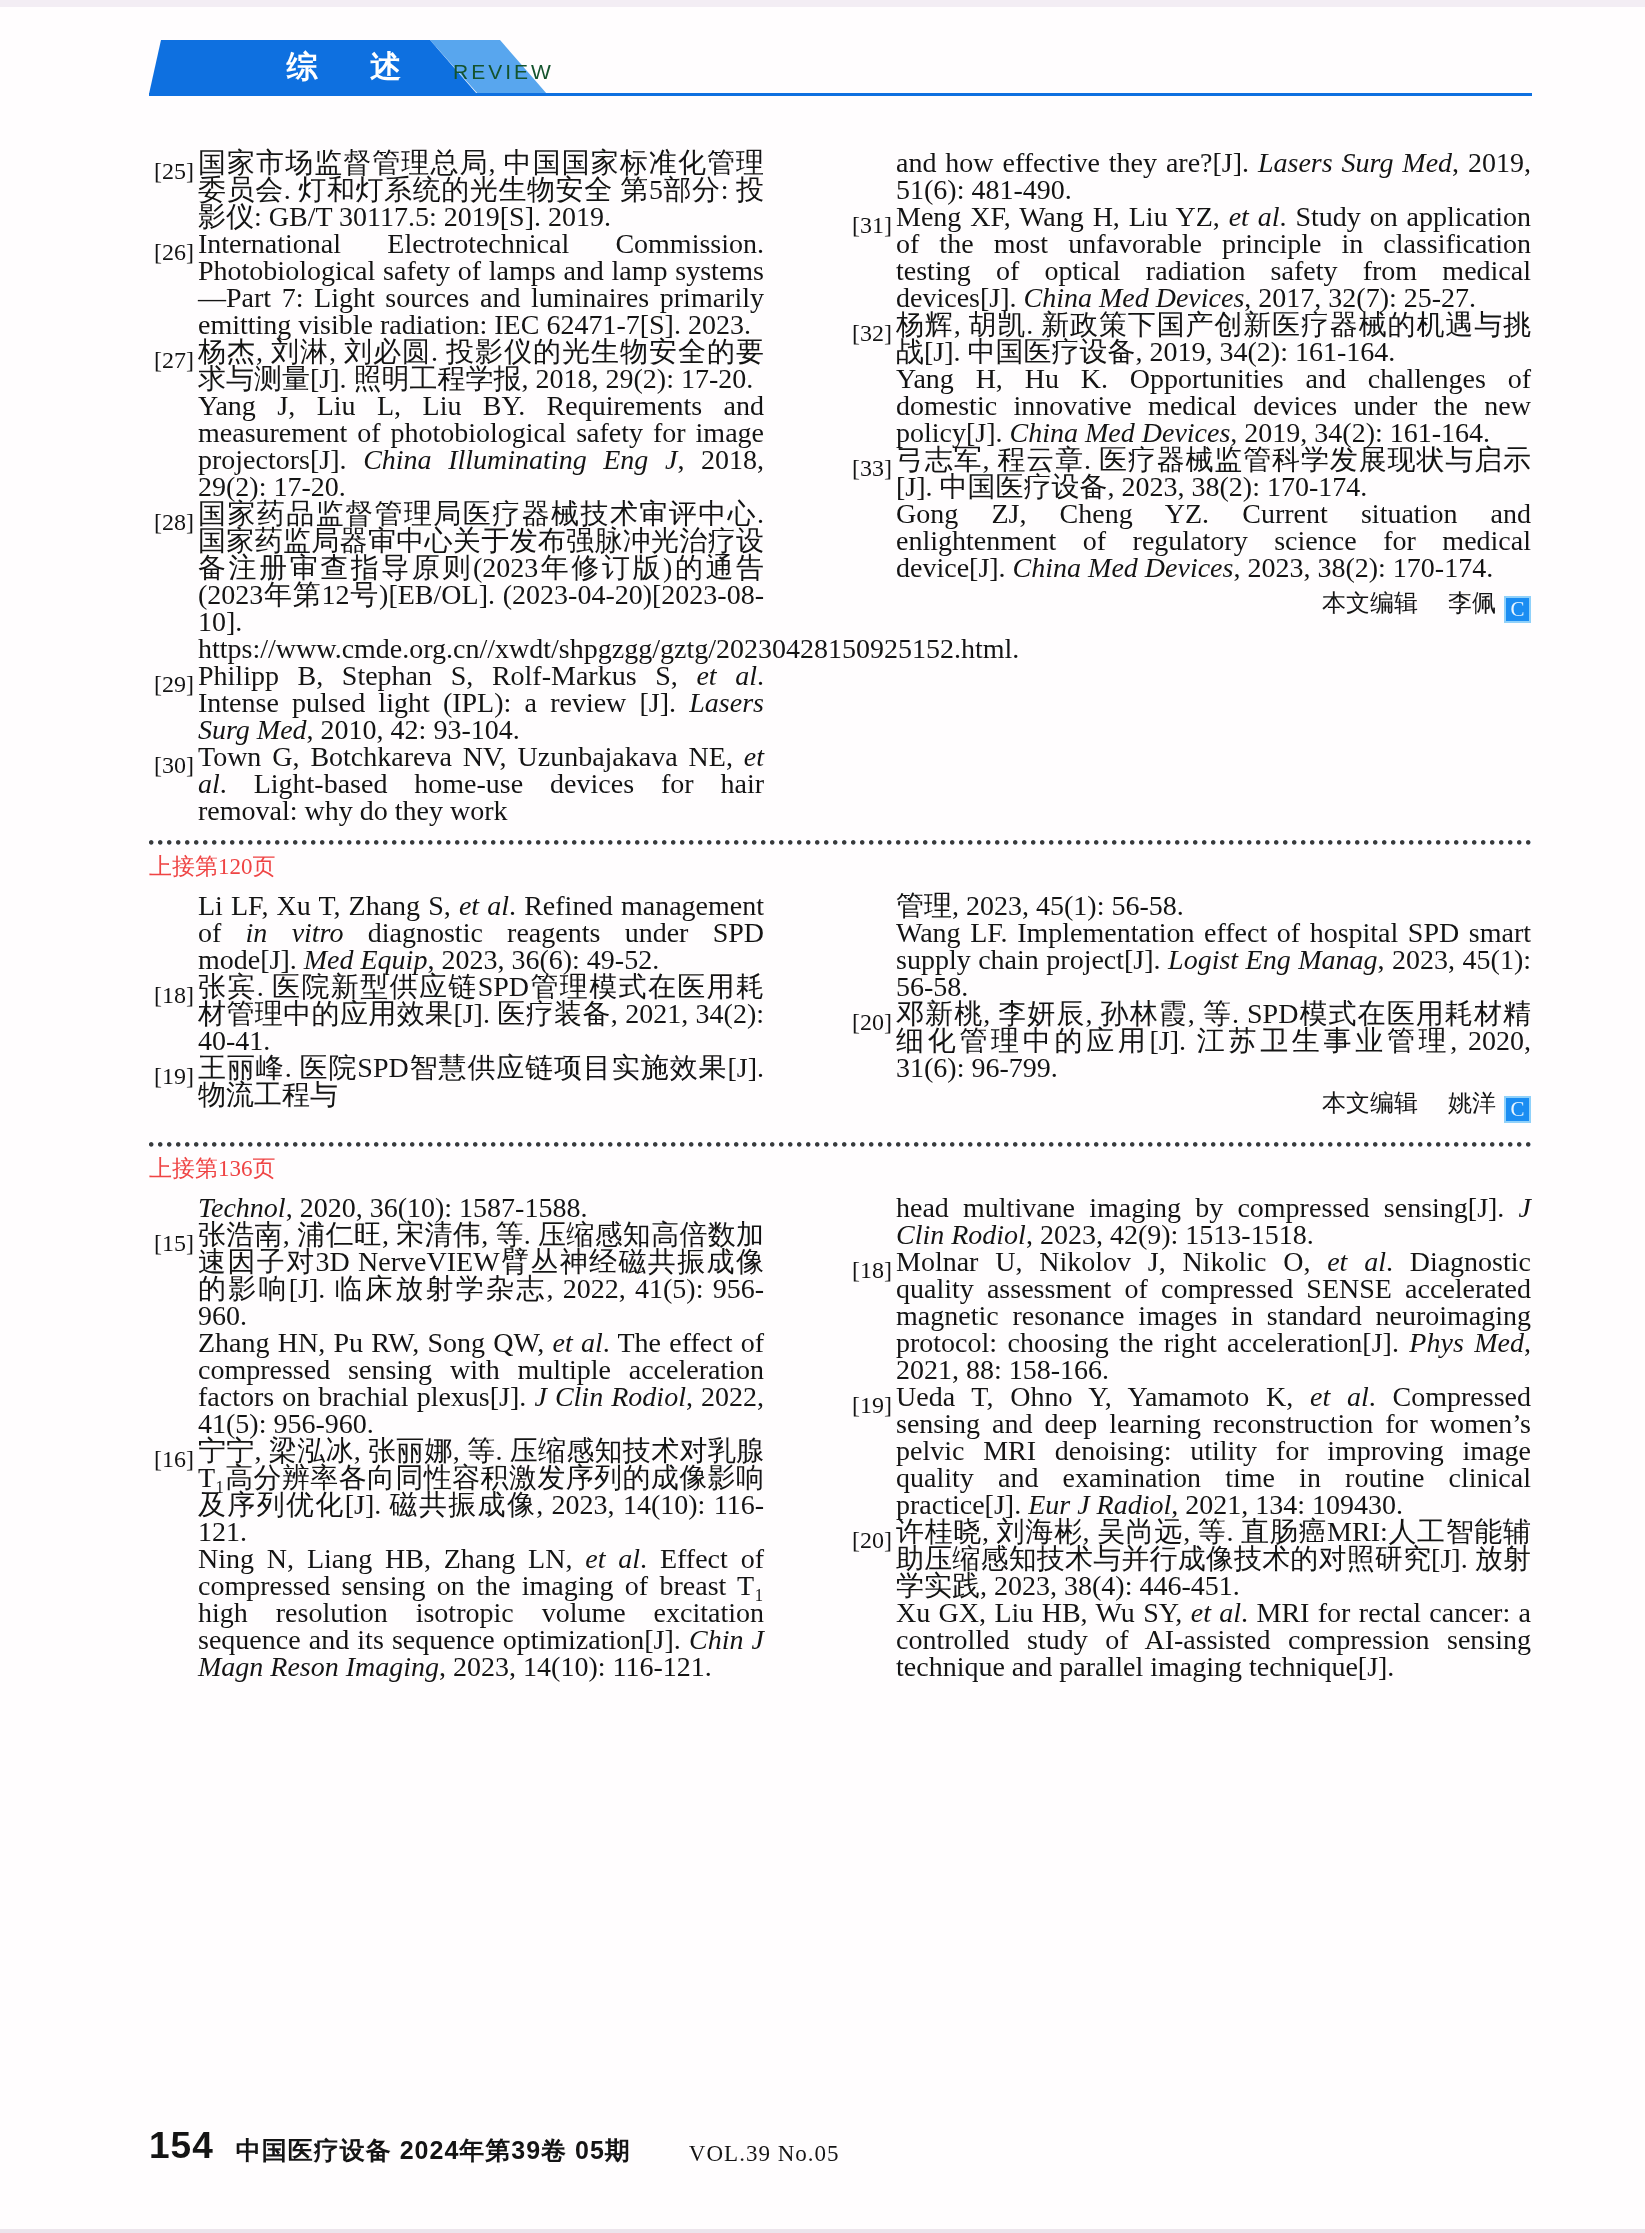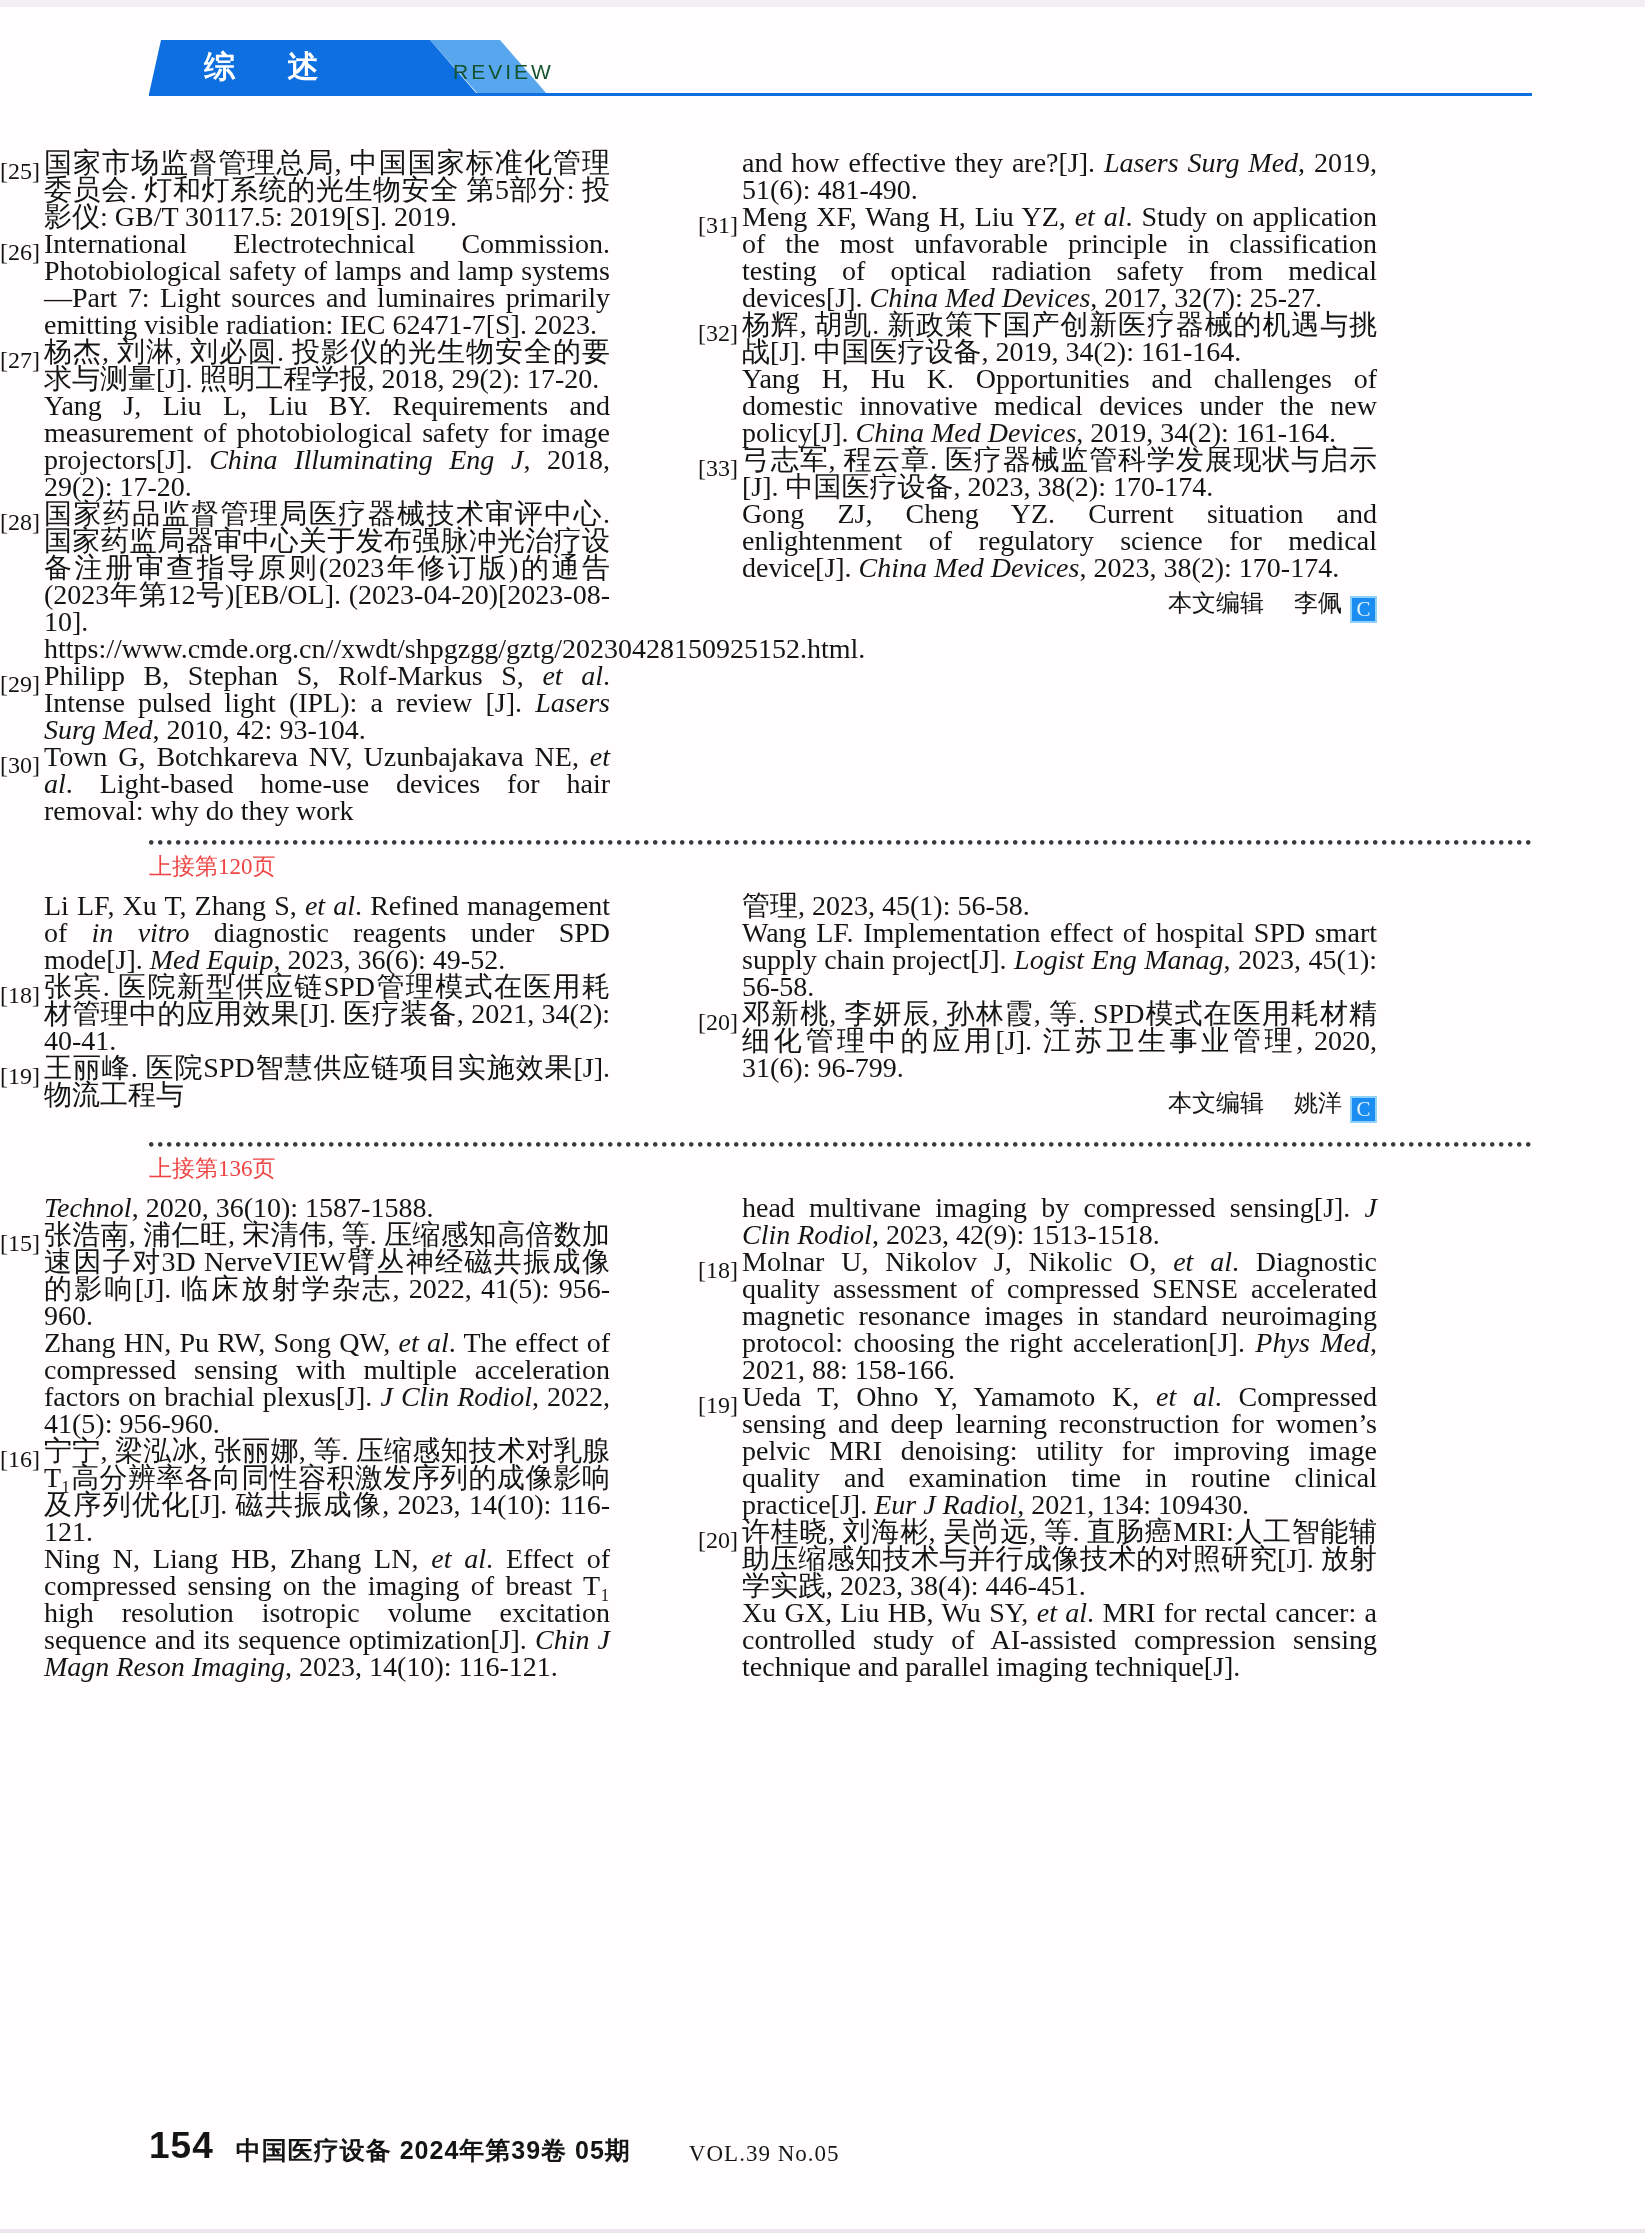--- a/index.html
+++ b/index.html
@@ -7,31 +7,31 @@
         overflow:hidden;color:#141414;font-family:"Liberation Serif","DejaVu Serif",serif;}
   .page-edge-top{position:absolute;top:0;left:0;right:0;height:7px;background:#f3edf4;}
   .page-edge-bottom{position:absolute;bottom:0;left:0;right:0;height:5px;background:#ece5ec;}
 
   
   .banner{position:absolute;top:40px;left:149px;width:418px;height:54px;}
   .banner-tail{position:absolute;left:281px;top:0;width:121px;height:54px;background:#58a6ee;
                clip-path:polygon(0 0,70px 0,117px 100%,48px 100%);}
   .banner-main{position:absolute;left:0;top:0;width:330px;height:54px;background:#0e70e0;
                clip-path:polygon(12px 0,281px 0,328px 100%,0 100%);}
-  .banner-title{position:absolute;left:55px;top:0;width:219px;text-align:left;color:#fff;
+  .banner-title{position:absolute;left:55px;top:0;width:219px;text-align:right;color:#fff;
                 font-family:"Liberation Sans","DejaVu Sans",sans-serif;font-weight:bold;
                 font-size:31px;line-height:54px;letter-spacing:22px;}
   .review-label{position:absolute;top:60px;left:453px;color:#14532d;
                 font-family:"Liberation Sans","DejaVu Sans",sans-serif;
                 font-size:21px;letter-spacing:3px;}
   .header-rule{position:absolute;top:93px;left:149px;width:1383px;height:3px;background:#0e70e0;}
 
   
   #sections{position:absolute;top:127px;left:0;right:0;padding-top:22px;}
-  .cols{display:flex;gap:88px;}
+  .cols{display:flex;padding-left:154px;gap:88px;}
   .col-left{width:610px;}
   .col-right{width:679px;}
   .ref-block{position:relative;padding-left:44px;text-align:justify;text-justify:inter-word;}
   .ref-num{position:absolute;left:0;top:0;font-size:24px;line-height:45px;}
   .para{font-size:28px;line-height:27px;}
   .para i{font-style:italic;}
 
   .divider{margin:16px 113px 0 149px;height:5px;background-repeat:repeat-x;
            background-image:radial-gradient(circle at 2.2px 2.4px,#3a3a3a 1.8px,rgba(120,170,220,.25) 2.6px,transparent 2.8px);
            background-size:9px 5px;}

